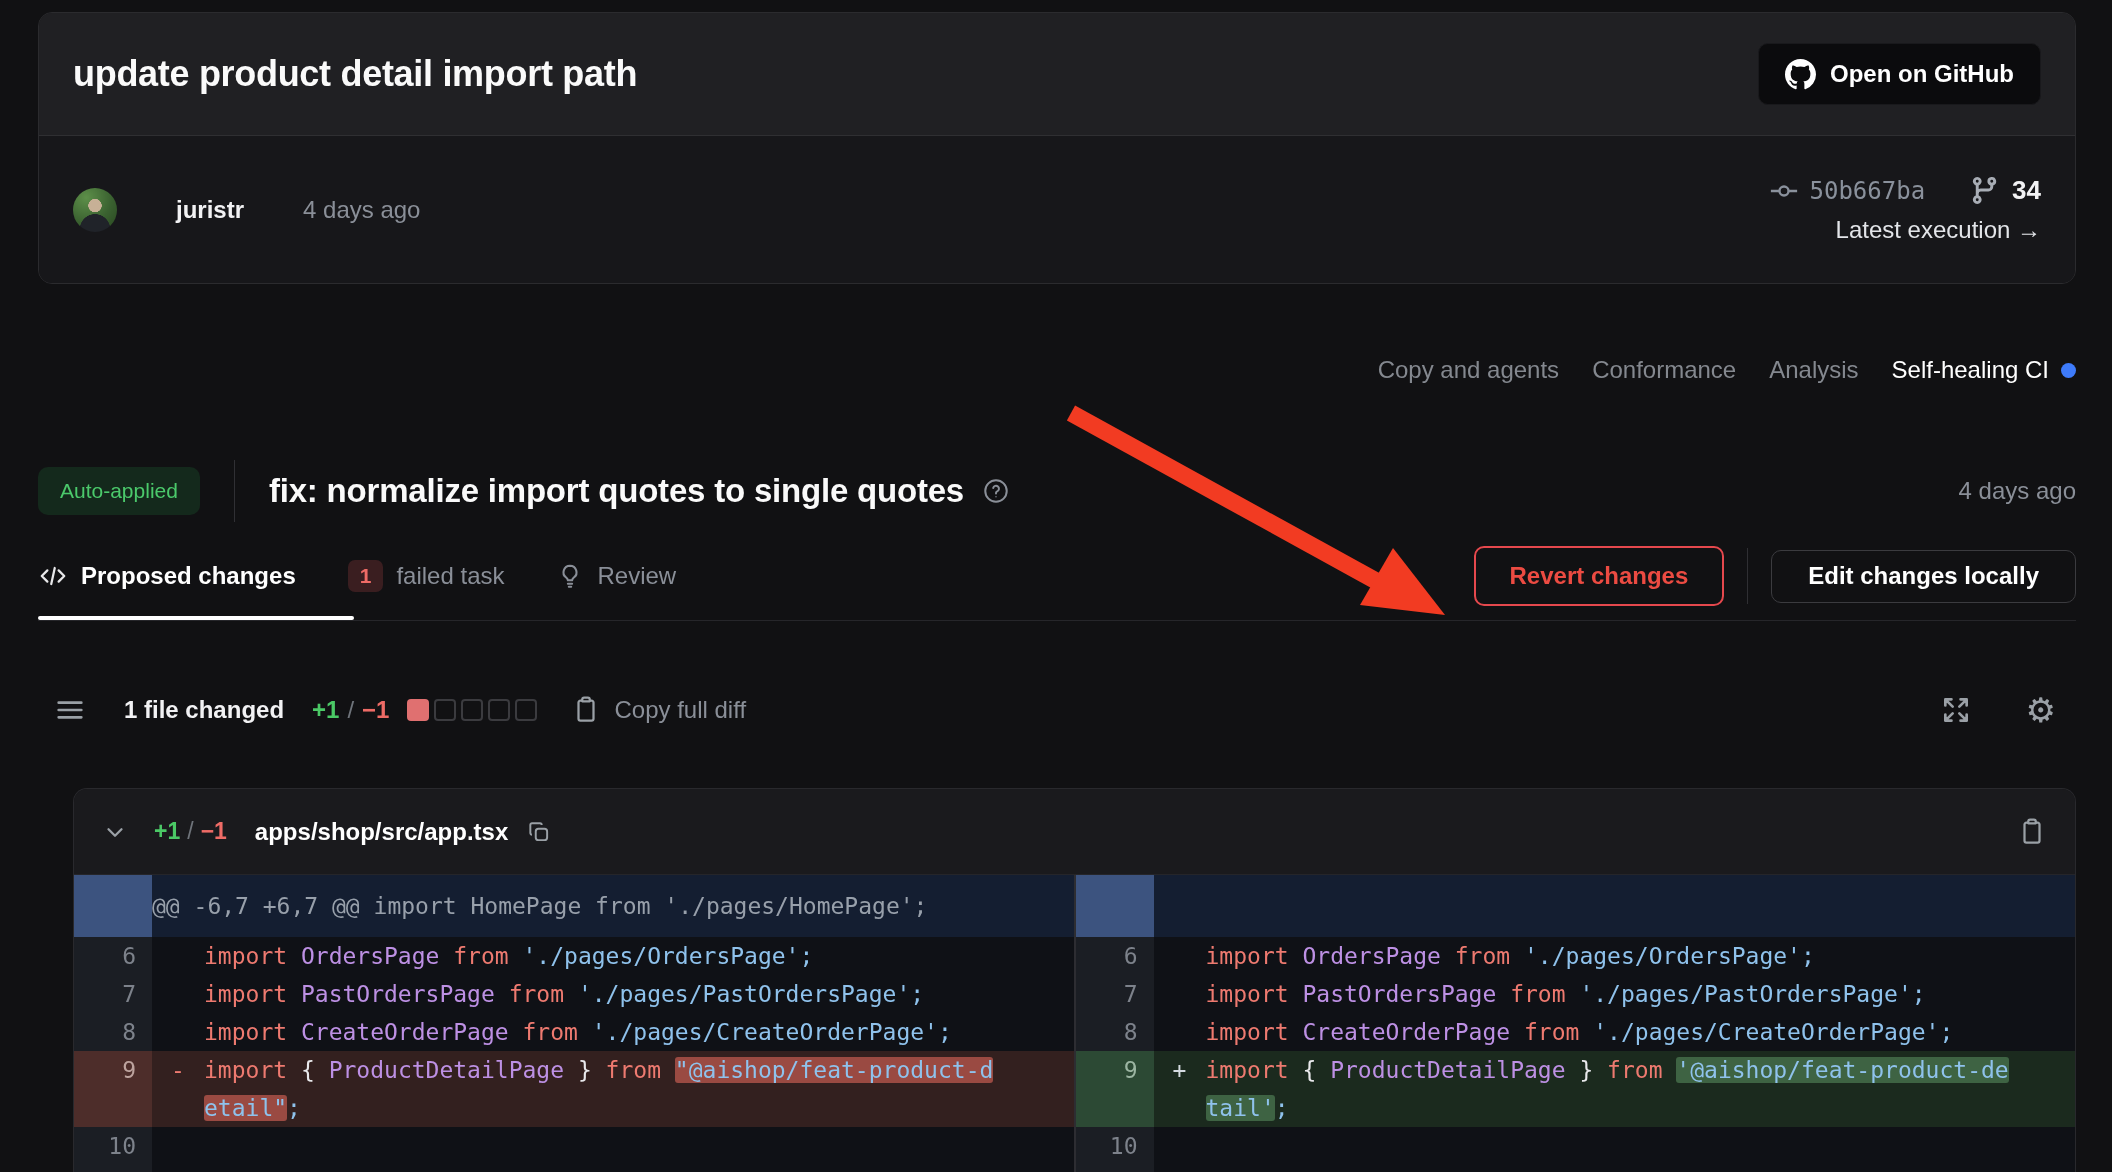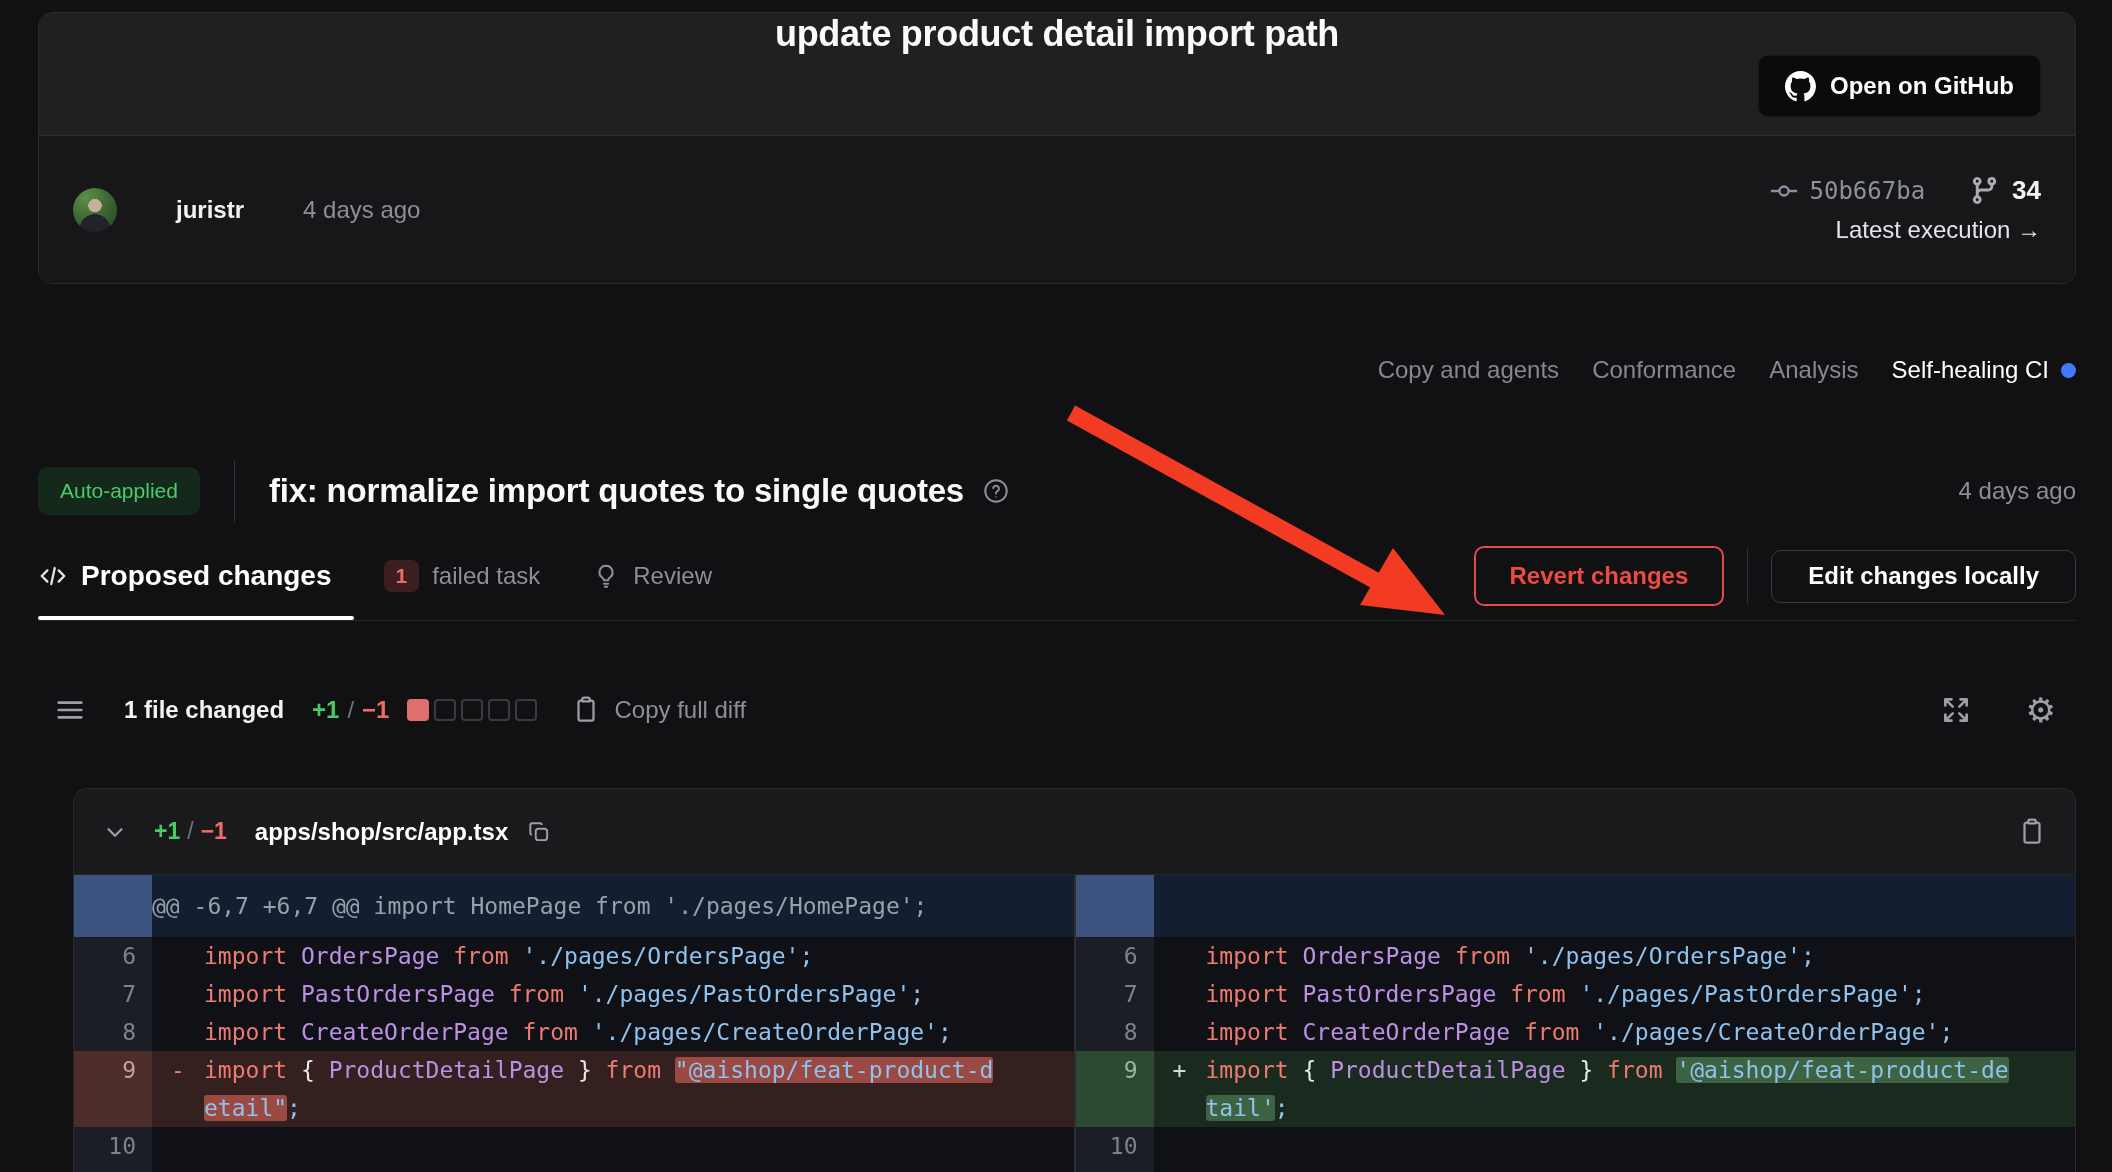--- a/index.html
+++ b/index.html
@@ -8,21 +8,21 @@
     position:relative; width:2112px; height:1172px; overflow:hidden;
     background:#111113; font-family:"Liberation Sans", sans-serif; color:#e7e9ec;
   }
   
   .header-card {
     position:absolute; left:38px; top:12px; width:2038px; height:272px;
     border-radius:14px; border:1px solid #2b2b2e; overflow:hidden; background:#18181a;
   }
   .title-row {
     height:123px; background:#202023; border-bottom:1px solid #2f2f32;
-    display:flex; align-items:center; padding:0 34px;flex-direction:column;
+    display:flex; align-items:center; padding:0 34px;
   }
   .page-title { font-size:36px; font-weight:700; letter-spacing:-0.3px; color:#fafafa; }
   .gh-btn {
     margin-left:auto; height:62px; display:flex; align-items:center; gap:14px;
     background:#0b0b0d; border:1px solid #19191c; border-radius:10px; padding:0 26px;
     color:#ffffff; font-size:24px; font-weight:700; cursor:pointer;
   }
   .commit-row {
     height:147px; background:#17171a; display:flex; align-items:center; padding:0 34px;gap:41px;
   }
@@ -53,21 +53,21 @@
     background:#14291c; color:#4bc96b; font-size:21px; font-weight:500;
     padding:12px 22px; border-radius:10px; flex:none;
   }
   .fix-divider { width:1px; height:62px; background:#303034; margin:0 34px; }
   .fix-title { font-size:33px; font-weight:700; letter-spacing:-0.2px; color:#fafafa; }
   .help-icon { margin-left:18px; width:28px; height:28px; flex:none; cursor:pointer; }
   .fix-time { margin-left:auto; font-size:24px; color:#8a8f98; }
   
   .tabs-row { position:absolute; left:38px; top:542px; width:2038px; height:68px; display:flex; align-items:center; }
   .tab { display:flex; align-items:center; gap:13px; cursor:pointer; }
-  .tab-proposed { color:#ffffff; font-size:28px; font-weight:700; }
+  .tab-proposed { color:#ffffff; font-size:24px; font-weight:700; }
   .tab-muted { color:#8a8f98; font-size:24px; margin-left:52px; }
   .count-badge { background:#3a1e20; color:#ee6b66; font-size:21px; font-weight:600; padding:4px 12px; border-radius:7px; }
   .revert-btn {
     margin-left:auto; height:60px; padding:0 34px; border-radius:10px;
     border:2px solid #e5484d; color:#ec4b42; background:transparent;
     font-size:24px; font-weight:600; font-family:inherit; cursor:pointer;
   }
   .btn-sep { width:1px; height:56px; background:#2f2f33; margin:0 23px; }
   .edit-btn {
     height:53px; padding:0 36px; border-radius:10px;

